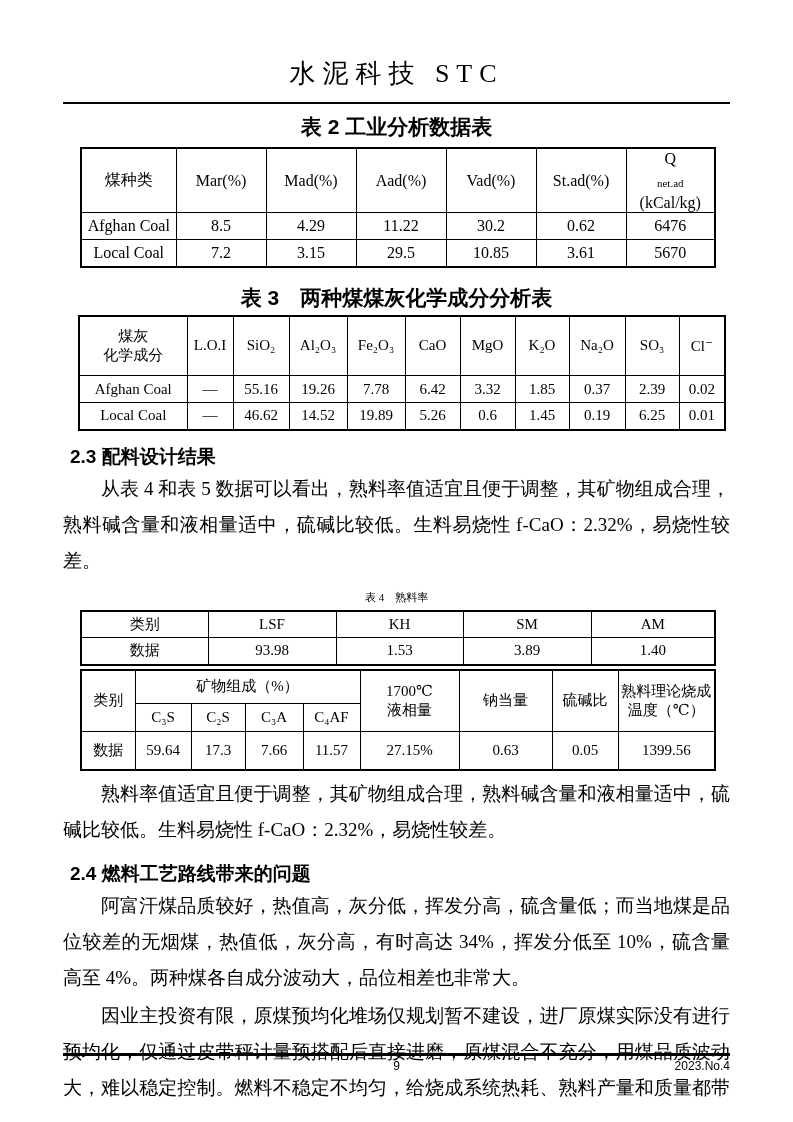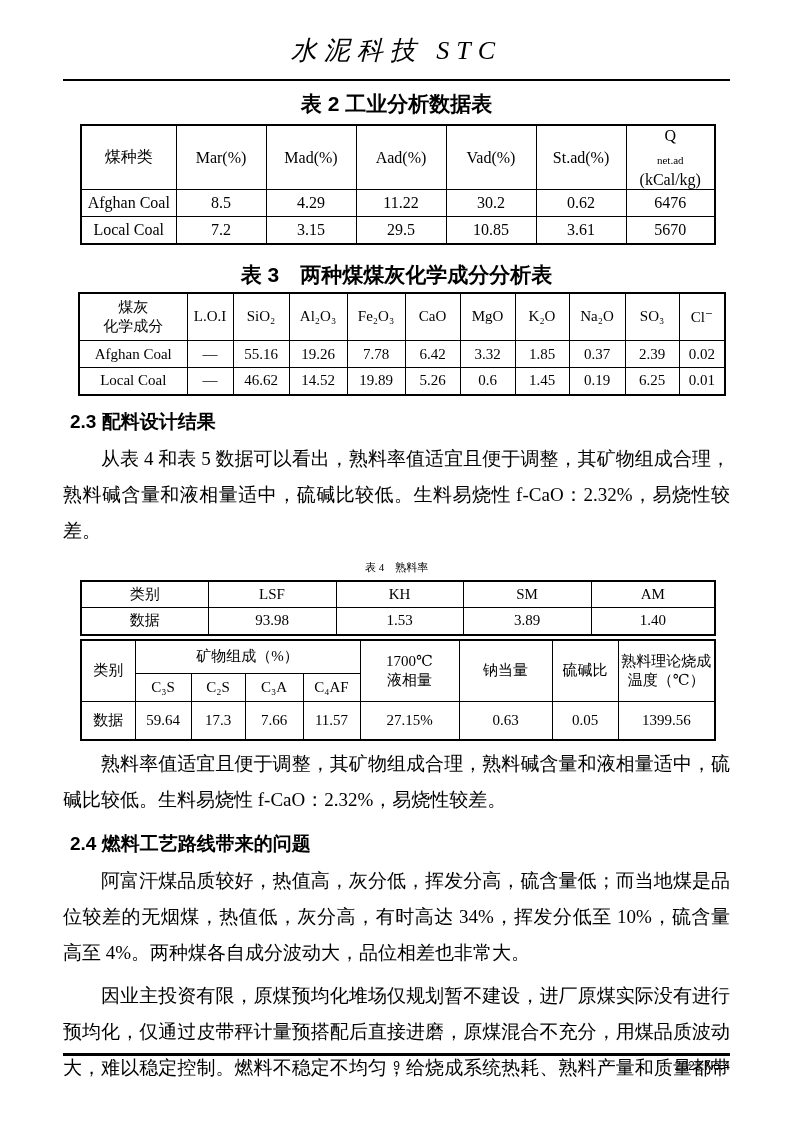--- a/index.html
+++ b/index.html
@@ -12,25 +12,25 @@
     background: #ffffff;
     color: #000;
     font-family: "Liberation Serif", "DejaVu Serif", serif;
     overflow: hidden;
   }
   .content { padding: 30px 63px 0 63px; }
 
   
   .journal-title {
     text-align: center;
-    font-style: italic;
     font-size: 26px;
     line-height: 42px;
     letter-spacing: 7px;
     font-weight: 500;
+    margin-top: 23px;
   }
   .header-rule {
     margin-top: 7px;
     border-top: 2.5px solid #000;
   }
 
   
   .caption {
     text-align: center;
     font-size: 21px;
@@ -59,21 +59,21 @@
     text-align: center;
     vertical-align: middle;
     font-weight: normal;
     padding: 0 2px;
     overflow: hidden;
   }
   .t2 { width: 634px; margin: 11px 0 0 17px; font-size: 16px; }
   .t2 .hrow { height: 48px; }
   .t2 .drow { height: 27px; }
   .t3 { width: 646px; margin: 8px 0 0 15px; font-size: 15px; }
-  .t3 .hrow { height: 48px; padding-left: 44px; }
+  .t3 .hrow { height: 60px; padding-left: 44px; }
   .t3 .drow { height: 27px; }
   .t4 { width: 634px; margin: 4px 0 0 17px; font-size: 15px; }
   .t4 tr { height: 27px; }
   .t5 { width: 634px; margin: 3px 0 0 17px; font-size: 15px; }
   .t5 .hrow1 { height: 34px; }
   .t5 .hrow2 { height: 28px; }
   .t5 .drow  { height: 38px; }
   .two-line span { display: block; line-height: 19px; }
   sub { font-size: 11px; }
 
@@ -84,21 +84,21 @@
     font-size: 19px;
     line-height: 25px;
     margin-top: 13px;
     margin-left: 7px;
   }
   .para {
     font-size: 19px;
     line-height: 36px;
     text-align: justify;
     text-indent: 2em;
-    margin-top: 7px;
+    margin-top: 2px;
   }
   .para.tight { margin-top: 5px; }
   .para.fill-last { text-align-last: justify; }
 
   
   .footer {
     position: absolute;
     left: 63px;
     right: 63px;
     top: 1053px;

